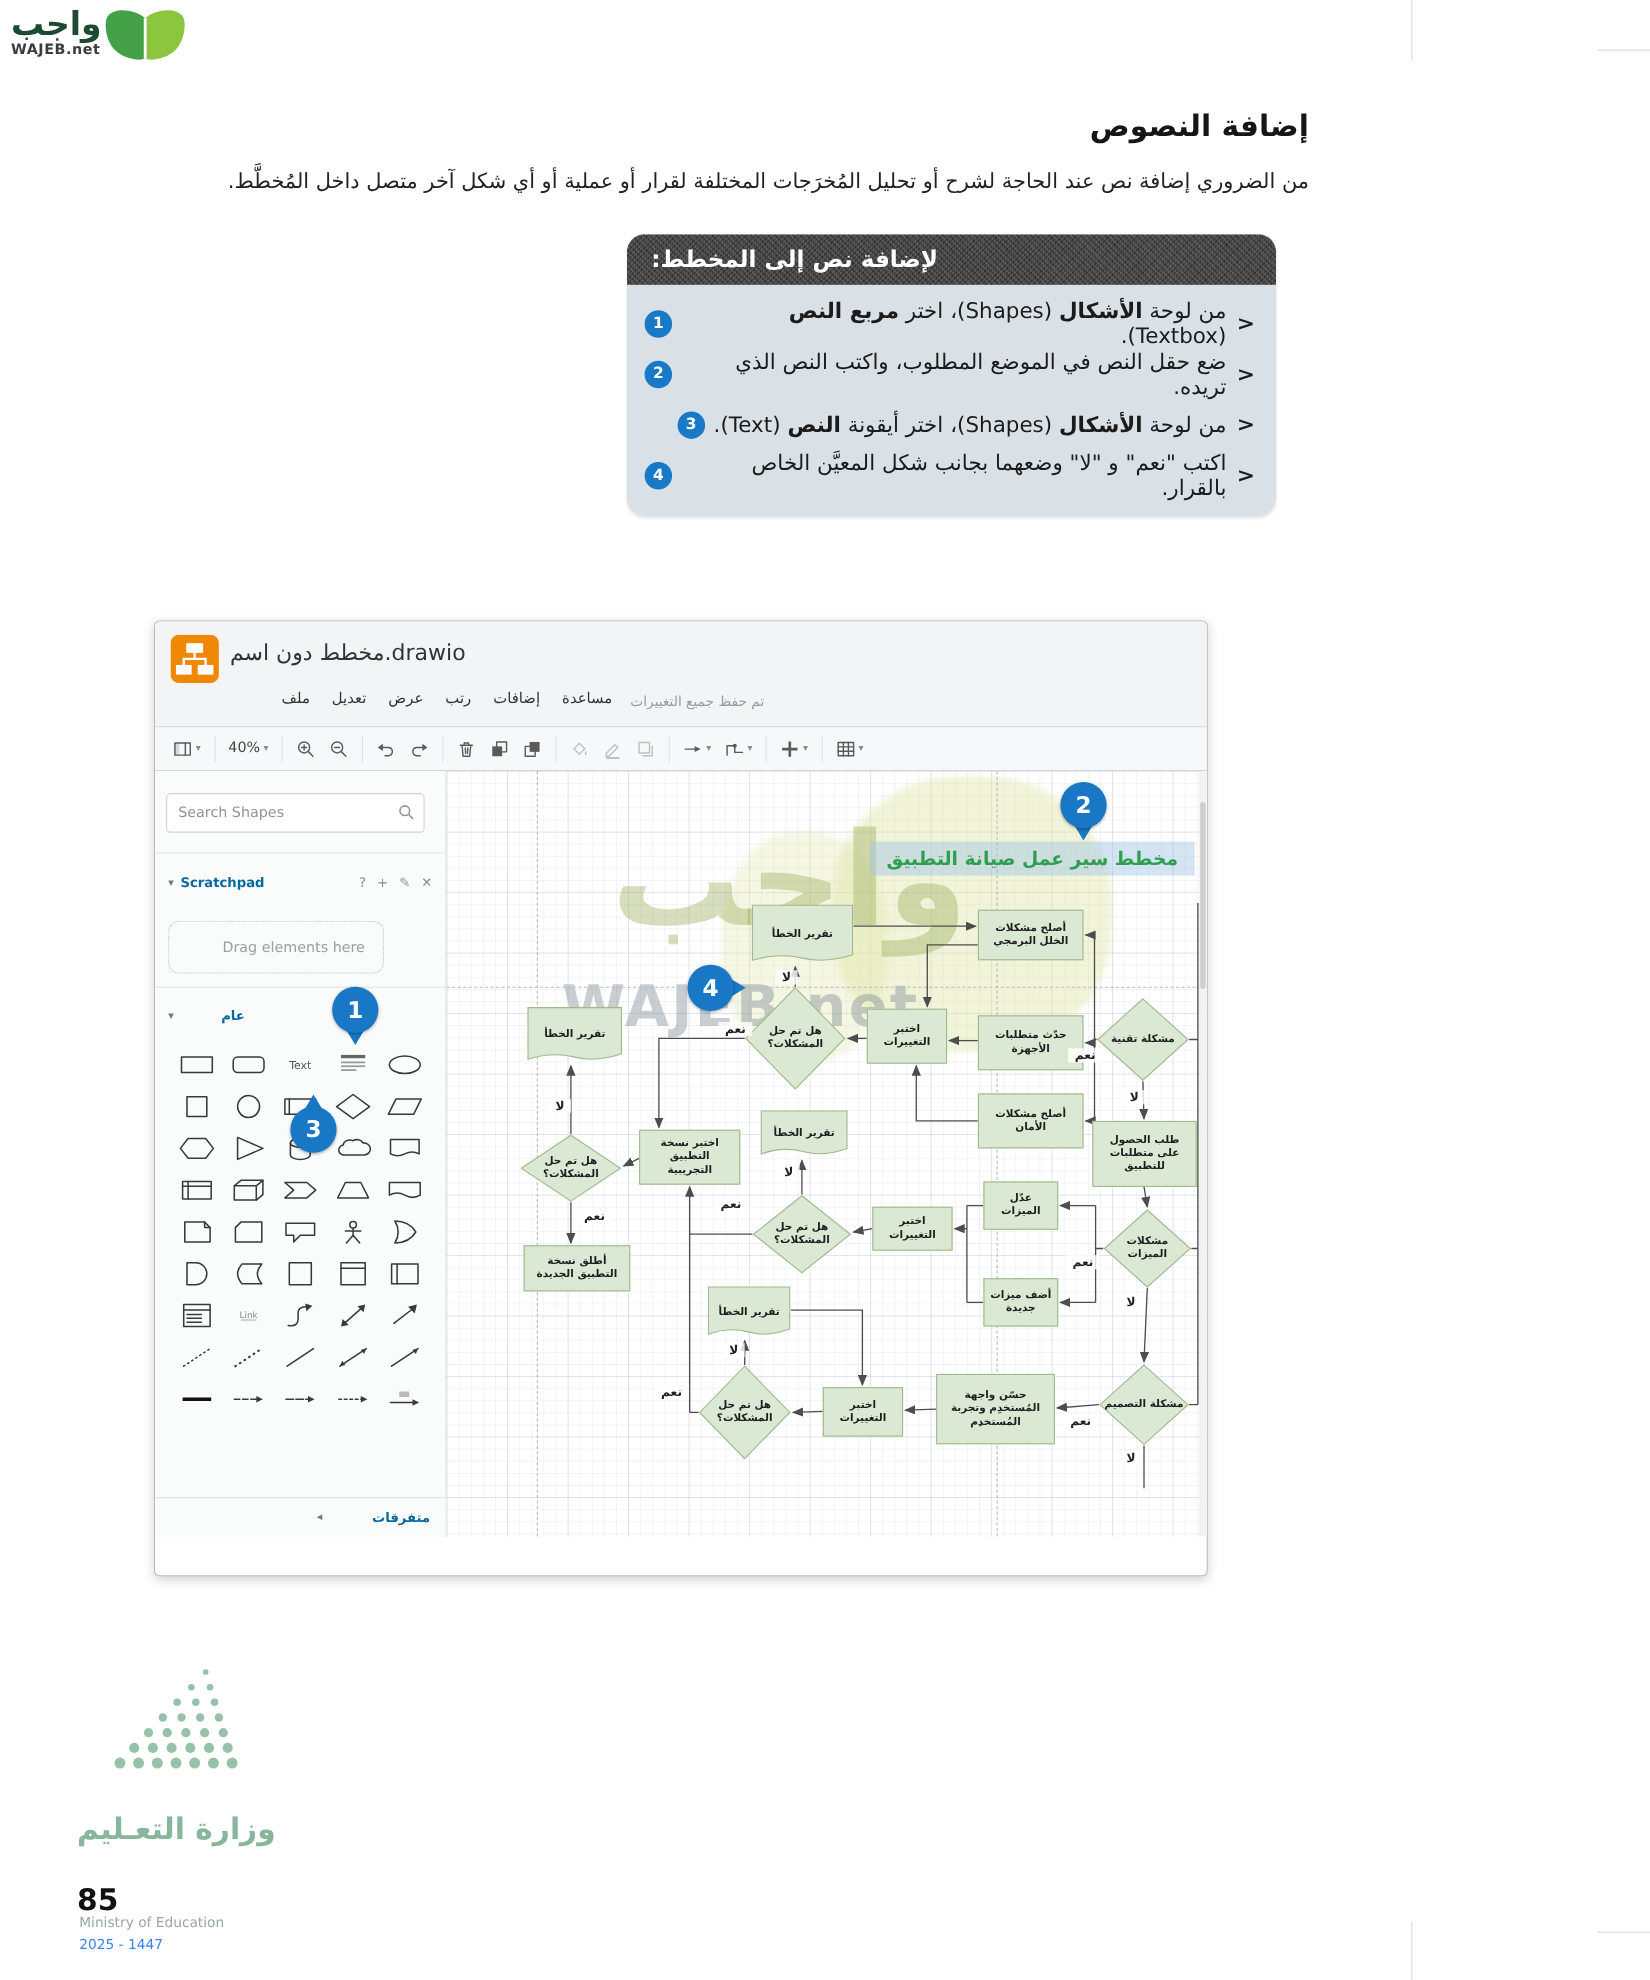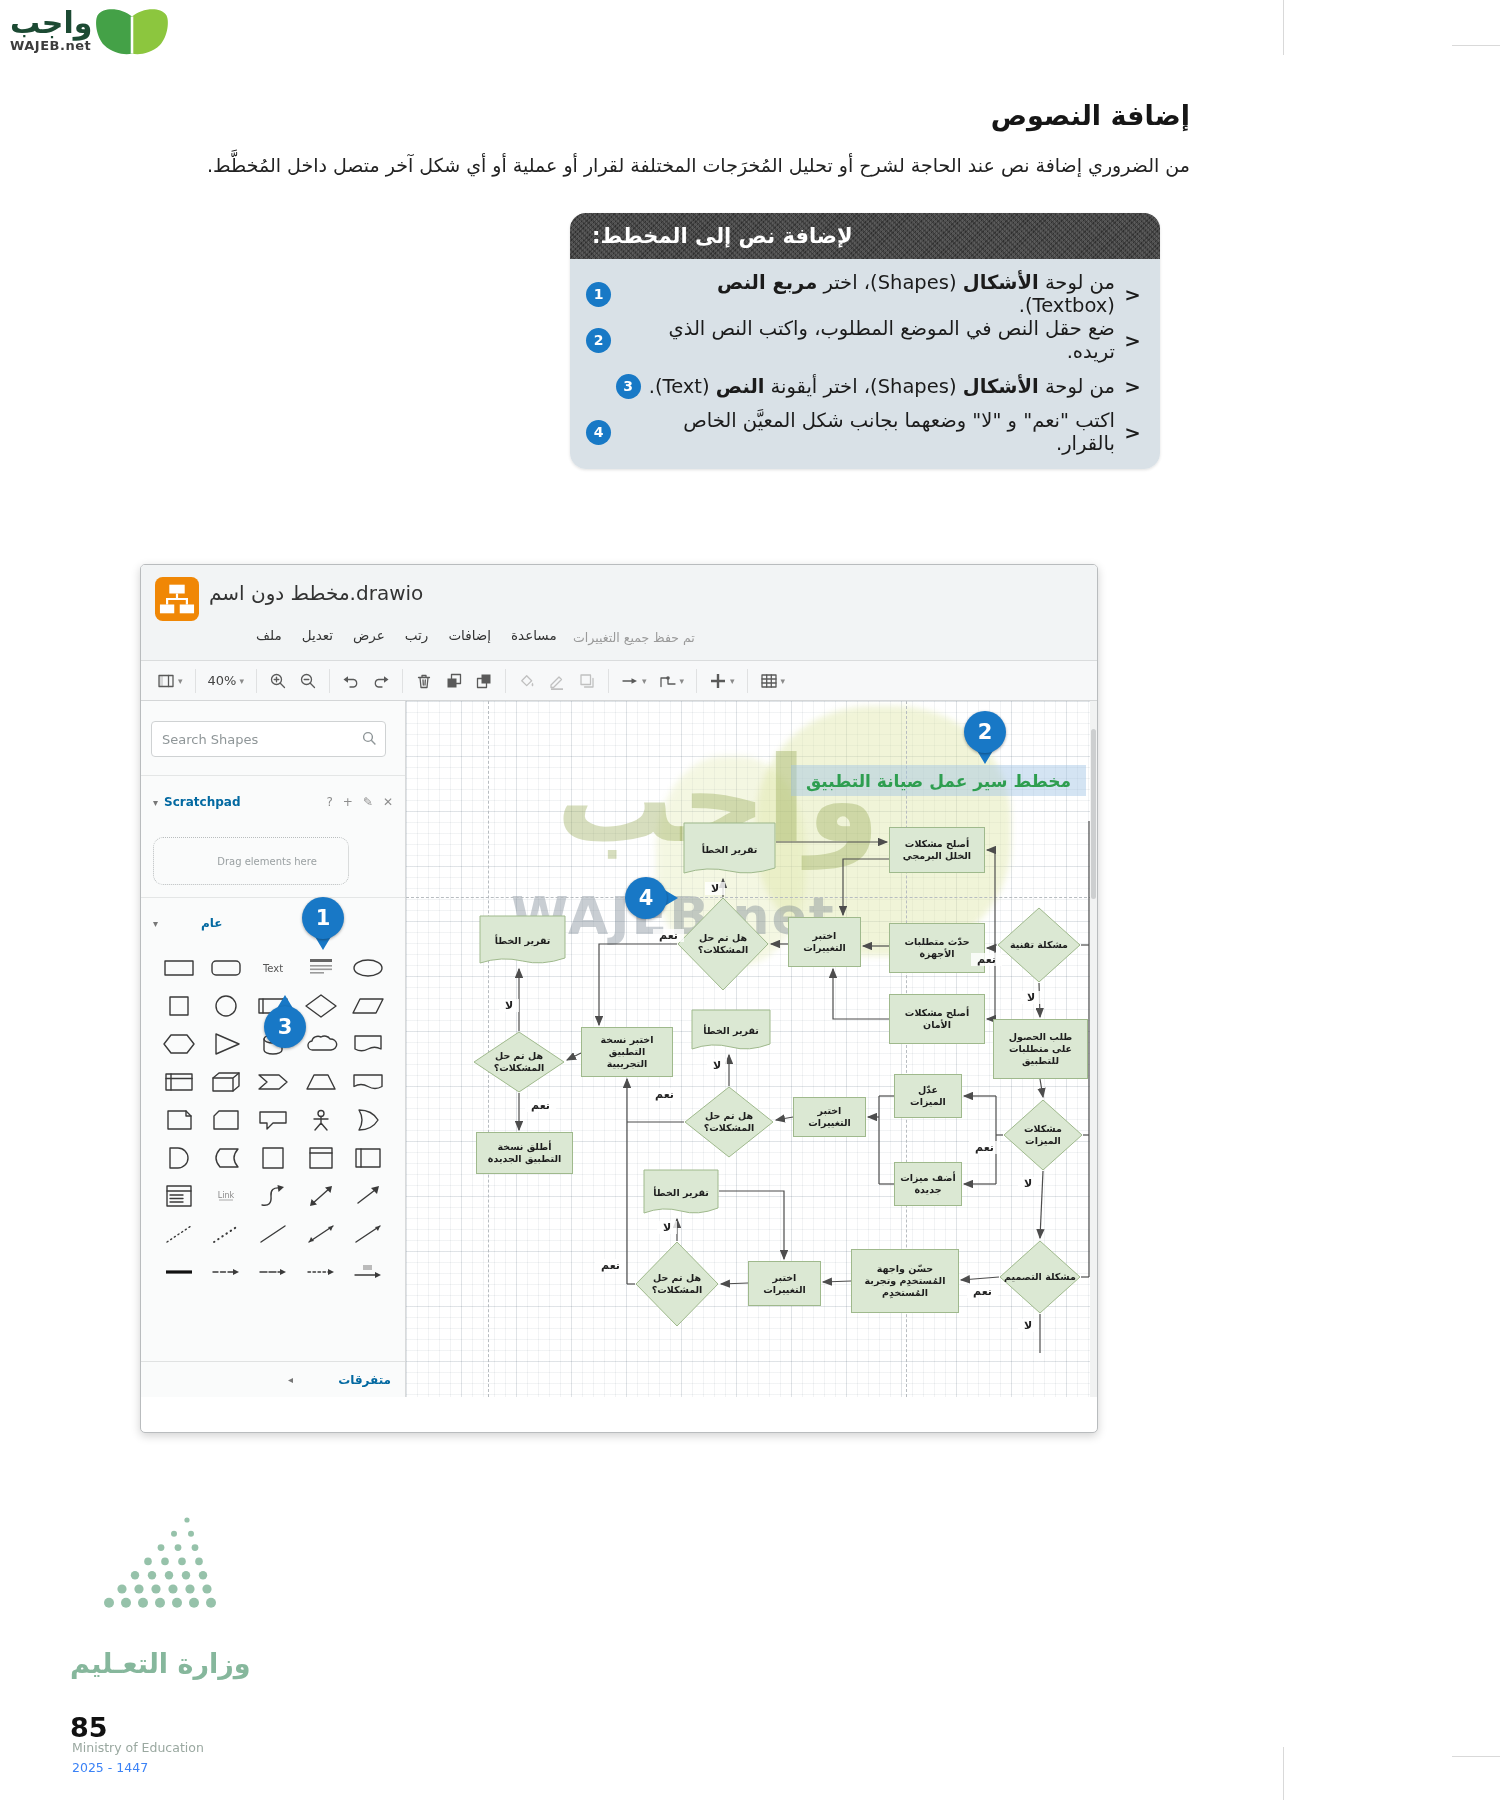--- a/index.html
+++ b/index.html
@@ -63,21 +63,21 @@
      font-size:13px; color:#555; font-family:inherit; }
   .search-input::placeholder { color:#8f9698; }
   .search-icon { position:absolute; right:9px; top:10px; }
   .sb-div { position:absolute; left:0; width:100%; height:1px; background:#e4e6e6; }
   .sb-row { position:absolute; left:0; width:100%; display:flex; align-items:center; padding:0 12px; }
   .sb-caret { color:#777; font-size:10px; margin-right:6px; }
   .sb-label { font-size:12px; font-weight:bold; color:#0369a1; }
   .sb-label.ar { direction:rtl;margin-left:37px; }
   .scratch-icons { margin-left:auto; display:flex; gap:10px; color:#8d8d8d; font-size:12px; }
   .dragbox { position:absolute; left:12px; top:136px; width:196px; height:48px; border:1.5px dotted #b9bdbe; border-radius:10px;
-     display:flex; align-items:center; justify-content:center; font-size:10px; color:#9aa0a2;padding-left:32px; }
+     display:flex; align-items:center; justify-content:center; font-size:13px; color:#9aa0a2;padding-left:32px; }
   .shape-grid { position:absolute; left:14px; top:248px; width:237px; display:grid; grid-template-columns:repeat(5,1fr); }
   .shape-cell { height:38px; display:flex; align-items:center; justify-content:center; }
   .misc-row { position:absolute; left:0; bottom:0; width:100%; height:36px; border-top:1px solid #e0e2e2; background:#fafbfb;
      display:flex; align-items:center; padding:0 14px; direction:rtl; }
   .misc-row .sb-label { font-weight:bold; }
   .misc-caret { color:#777; font-size:10px; margin-right:8px; transform:scaleX(-1); }
 
   
   .canvas { position:relative; width:693px; height:100%; overflow:hidden; background-color:#fff;
      background-image:

